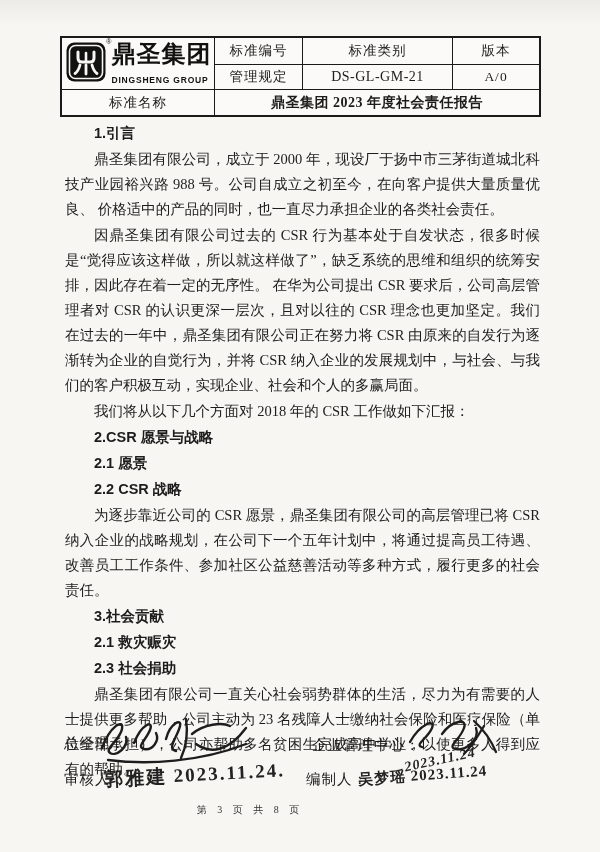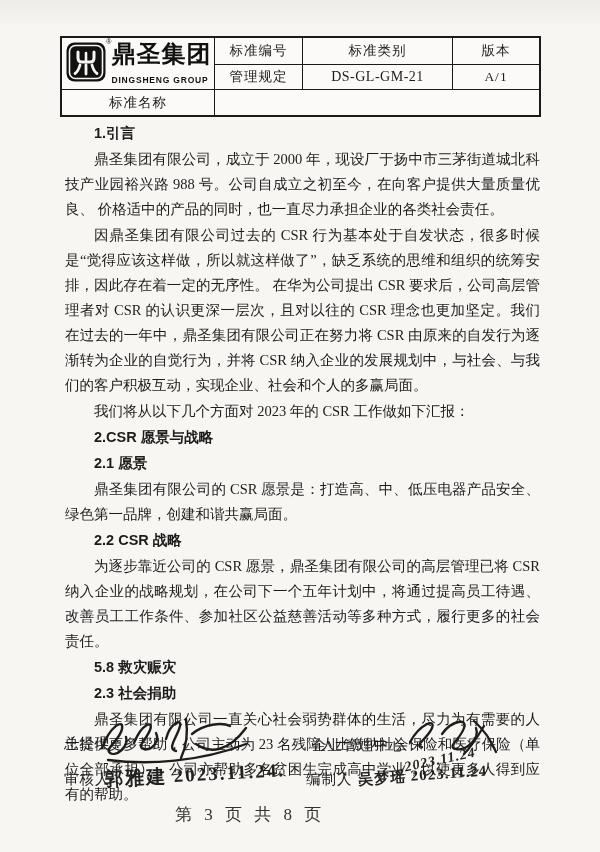--- a/index.html
+++ b/index.html
@@ -72,21 +72,21 @@
     position:absolute;color:#222;white-space:nowrap;
     font-family:"Liberation Serif","DejaVu Serif",serif;
   }
   .hw-reviewer{left:104px;top:762px;font-size:19px;font-weight:bold;transform:rotate(-3deg);letter-spacing:2px;}
   .hw-compiler{left:358px;top:766px;font-size:15px;font-weight:bold;transform:rotate(-4deg);letter-spacing:1px;}
   .hw-mc-date{left:404px;top:752px;font-size:14px;font-weight:bold;font-style:italic;transform:rotate(-12deg);letter-spacing:1px;}
 
   
   .footer{
     position:absolute;left:0;top:803px;width:500px;
-    text-align:center;font-size:17px;letter-spacing:4px;color:#333;
+    text-align:center;font-size:10px;letter-spacing:4px;color:#333;
   }
 </style>
 </head>
 <body>
 
 <div class="page">
 
   <div class="header-table">
 
     <div class="cell logo-cell">
@@ -107,36 +107,37 @@
         <span class="logo-en">DINGSHENG GROUP</span>
       </span>
     </div>
 
     <div class="cell">标准编号</div>
     <div class="cell">标准类别</div>
     <div class="cell last-col">版本</div>
 
     <div class="cell">管理规定</div>
     <div class="cell code">DS-GL-GM-21</div>
-    <div class="cell last-col">A/1</div>
+    <div class="cell last-col">A/0</div>
 
     <div class="cell last-row name-label-cell">标准名称</div>
+    <div class="cell last-row last-col name-value-cell">鼎圣集团 2023 年度社会责任报告</div>
   </div>
 
   <div class="content">
     <p class="heading">1.引言</p>
     <p>鼎圣集团有限公司，成立于 2000 年，现设厂于扬中市三茅街道城北科技产业园裕兴路 988 号。公司自成立之初至今，在向客户提供大量质量优良、 价格适中的产品的同时，也一直尽力承担企业的各类社会责任。</p>
     <p>因鼎圣集团有限公司过去的 CSR 行为基本处于自发状态，很多时候是“觉得应该这样做，所以就这样做了”，缺乏系统的思维和组织的统筹安排，因此存在着一定的无序性。 在华为公司提出 CSR 要求后，公司高层管理者对 CSR 的认识更深一层次，且对以往的 CSR 理念也更加坚定。我们在过去的一年中，鼎圣集团有限公司正在努力将 CSR 由原来的自发行为逐渐转为企业的自觉行为，并将 CSR 纳入企业的发展规划中，与社会、与我们的客户积极互动，实现企业、社会和个人的多赢局面。</p>
-    <p>我们将从以下几个方面对 2023 年的 CSR 工作做如下汇报：</p>
+    <p>我们将从以下几个方面对 2018 年的 CSR 工作做如下汇报：</p>
     <p class="heading">2.CSR 愿景与战略</p>
     <p class="heading">2.1 愿景</p>
-    <p>鼎圣集团有限公司的 CSR 愿景是：打造高、中、低压电器产品安全、绿色第一品牌，创建和谐共赢局面。</p>
     <p class="heading">2.2 CSR 战略</p>
     <p>为逐步靠近公司的 CSR 愿景，鼎圣集团有限公司的高层管理已将 CSR 纳入企业的战略规划，在公司下一个五年计划中，将通过提高员工待遇、改善员工工作条件、参加社区公益慈善活动等多种方式，履行更多的社会责任。</p>
-    <p class="heading">5.8 救灾赈灾</p>
+    <p class="heading">3.社会贡献</p>
+    <p class="heading">2.1 救灾赈灾</p>
     <p class="heading">2.3 社会捐助</p>
     <p>鼎圣集团有限公司一直关心社会弱势群体的生活，尽力为有需要的人士提供更多帮助，公司主动为 23 名残障人士缴纳社会保险和医疗保险（单位全部承担），公司亦帮助多名贫困生完成高中学业，以使更多人得到应有的帮助。</p>
   </div>
 
   <span class="sig-label" style="left:64px;top:734px;">总经理：</span>
 
   <svg class="sig-svg" style="left:96px;top:712px;" width="156" height="54" viewBox="0 0 156 54">
     <g fill="none" stroke="#1d1d1d" stroke-width="2.4" stroke-linecap="round">
       <path d="M6 36 C14 14 28 6 26 17 C24 28 8 37 14 41 C20 45 33 35 30 25"></path>
       <path d="M38 31 C46 11 58 8 54 18 C50 28 40 35 48 37 C56 39 64 29 60 21"></path>

